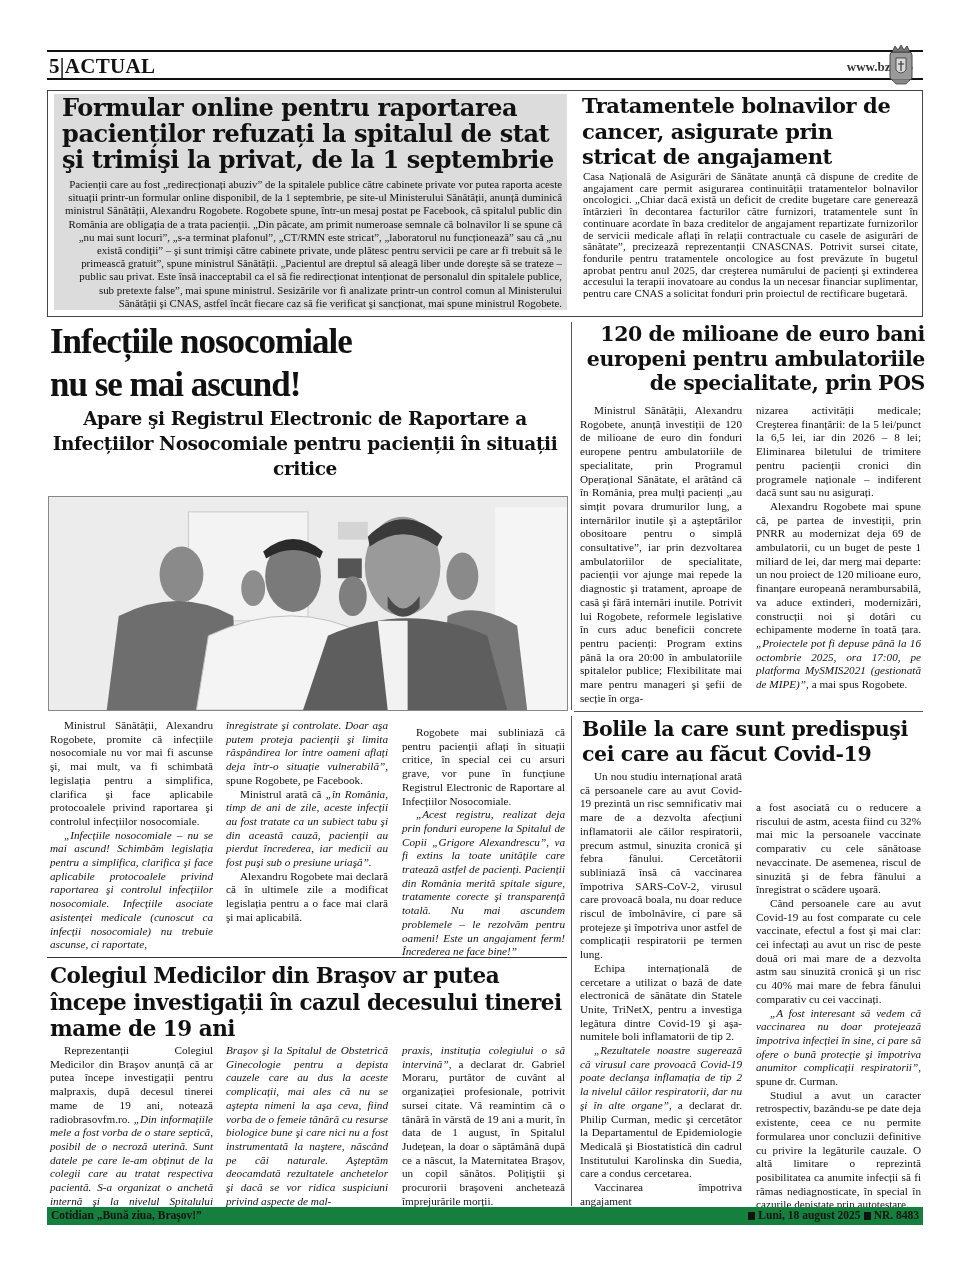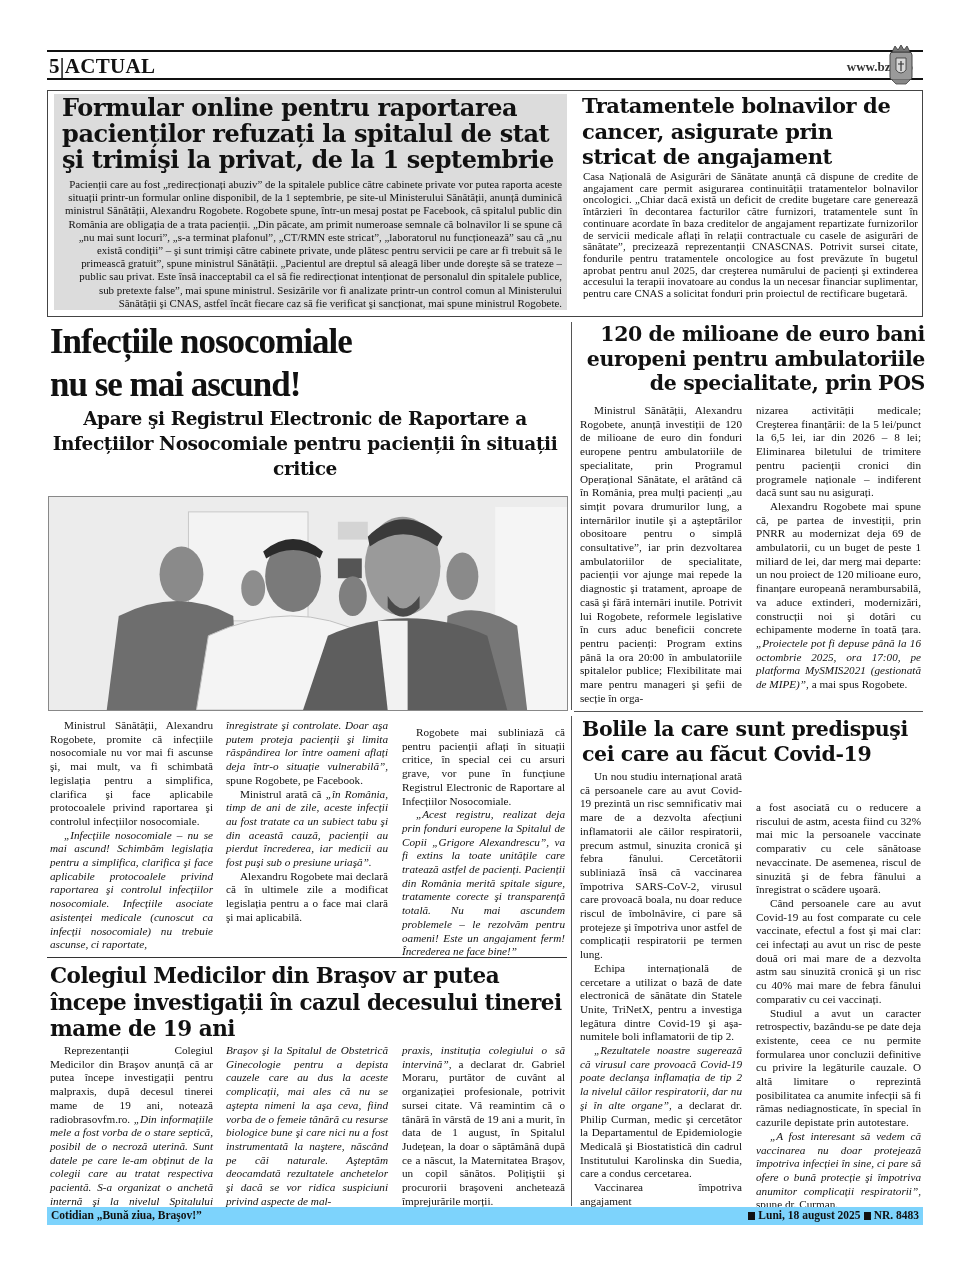--- a/index.html
+++ b/index.html
@@ -30,21 +30,21 @@
 
   .col { position: absolute; font-size: 11.2px; line-height: 13.7px; text-align: justify; }
   .col p { text-indent: 14px; }
   .col p.noindent { text-indent: 0; }
   .it { font-style: italic; }
 
   .h-pos { position: absolute; left: 580px; top: 322px; width: 345px; font-family: "DejaVu Serif", serif; font-weight: bold; font-size: 20.5px; line-height: 24.5px; letter-spacing: -0.4px; text-align: right; }
   .h-covid { position: absolute; left: 582px; top: 717px; width: 345px; font-family: "DejaVu Serif", serif; font-weight: bold; font-size: 20.5px; line-height: 25px; letter-spacing: -0.4px; }
   .h-colegiu { position: absolute; left: 50px; top: 963px; width: 520px; font-family: "DejaVu Serif", serif; font-weight: bold; font-size: 21.5px; line-height: 26.5px; letter-spacing: -0.5px; }
 
-  .footer { position: absolute; left: 47px; top: 1207px; width: 876px; height: 18px; background: #7dd3fc; font-family: "Liberation Serif", serif; font-weight: bold; font-size: 11.5px; }
+  .footer { position: absolute; left: 47px; top: 1207px; width: 876px; height: 18px; background: #15803d; font-family: "Liberation Serif", serif; font-weight: bold; font-size: 11.5px; }
   .footer .left { position: absolute; left: 4px; top: 2px; }
   .footer .right { position: absolute; right: 4px; top: 2px; }
   .sq { display: inline-block; width: 7px; height: 8px; background: #111; margin: 0 3px 0 3px; vertical-align: -1px; }
 </style>
 </head>
 <body>
 
 <div class="page-header">
   <div class="section">
     <span>5</span>|<span>ACTUAL</span>
@@ -134,22 +134,22 @@
 <h2 class="h-covid">Bolile la care sunt predispuşi cei care au făcut Covid-19</h2>
 <div class="col" style="left:580px; top:770px; width:162px;">
   <p>Un nou studiu internațional arată că persoanele care au avut Covid-19 prezintă un risc semnificativ mai mare de a dezvolta afecțiuni inflamatorii ale căilor respiratorii, precum astmul, sinuzita cronică şi febra fânului. Cercetătorii subliniază însă că vaccinarea împotriva SARS-CoV-2, virusul care provoacă boala, nu doar reduce riscul de îmbolnăvire, ci pare să protejeze şi împotriva unor astfel de complicații respiratorii pe termen lung.</p>
   <p>Echipa internațională de cercetare a utilizat o bază de date electronică de sănătate din Statele Unite, TriNetX, pentru a investiga legătura dintre Covid-19 şi aşa-numitele boli inflamatorii de tip 2.</p>
   <p><span class="it">„Rezultatele noastre sugerează că virusul care provoacă Covid-19 poate declanşa inflamația de tip 2 la nivelul căilor respiratorii, dar nu şi în alte organe”</span><span>, a declarat dr. Philip Curman, medic şi cercetător la Departamentul de Epidemiologie Medicală şi Biostatistică din cadrul Institutului Karolinska din Suedia, care a condus cercetarea.</span></p>
   <p>Vaccinarea împotriva angajament</p>
 </div>
 <div class="col" style="left:756px; top:770px; width:165px;margin-top:31px;">
   <p class="noindent">a fost asociată cu o reducere a riscului de astm, acesta fiind cu 32% mai mic la persoanele vaccinate comparativ cu cele sănătoase nevaccinate. De asemenea, riscul de sinuzită şi de febra fânului a înregistrat o scădere uşoară.</p>
   <p>Când persoanele care au avut Covid-19 au fost comparate cu cele vaccinate, efectul a fost şi mai clar: cei infectați au avut un risc de peste două ori mai mare de a dezvolta astm sau sinuzită cronică şi un risc cu 40% mai mare de febra fânului comparativ cu cei vaccinați.</p>
+  <p><span class="it">„A fost interesant să vedem că vaccinarea nu doar protejează împotriva infecției în sine, ci pare să ofere o bună protecție şi împotriva anumitor complicații respiratorii”</span><span>, spune dr. Curman.</span></p>
   <p>Studiul a avut un caracter retrospectiv, bazându-se pe date deja existente, ceea ce nu permite formularea unor concluzii definitive cu privire la legăturile cauzale. O altă limitare o reprezintă posibilitatea ca anumite infecții să fi rămas nediagnosticate, în special în cazurile depistate prin autotestare.</p>
-  <p><span class="it">„A fost interesant să vedem că vaccinarea nu doar protejează împotriva infecției în sine, ci pare să ofere o bună protecție şi împotriva anumitor complicații respiratorii”</span><span>, spune dr. Curman.</span></p>
 </div>
 
 <h2 class="h-colegiu">Colegiul Medicilor din Braşov ar putea începe investigații în cazul decesului tinerei mame de 19 ani</h2>
 <div class="col" style="left:50px; top:1044px; width:163px;">
   <p><span>Reprezentanții Colegiul Medicilor din Braşov anunță că ar putea începe investigații pentru malpraxis, după decesul tinerei mame de 19 ani, notează radiobrasovfm.ro. </span><span class="it">„Din informațiile mele a fost vorba de o stare septică, posibil de o necroză uterină. Sunt datele pe care le-am obținut de la colegii care au tratat respectiva pacientă. S-a organizat o anchetă internă şi la nivelul Spitalului Județean</span></p>
 </div>
 <div class="col" style="left:226px; top:1044px; width:162px;">
   <p class="noindent it">Braşov şi la Spitalul de Obstetrică Ginecologie pentru a depista cauzele care au dus la aceste complicații, mai ales că nu se aştepta nimeni la aşa ceva, fiind vorba de o femeie tânără cu resurse biologice bune şi care nici nu a fost instrumentată la naştere, născând pe căi naturale. Aşteptăm deocamdată rezultatele anchetelor şi dacă se vor ridica suspiciuni privind aspecte de mal-</p>
 </div>
 <div class="col" style="left:402px; top:1044px; width:163px;">

